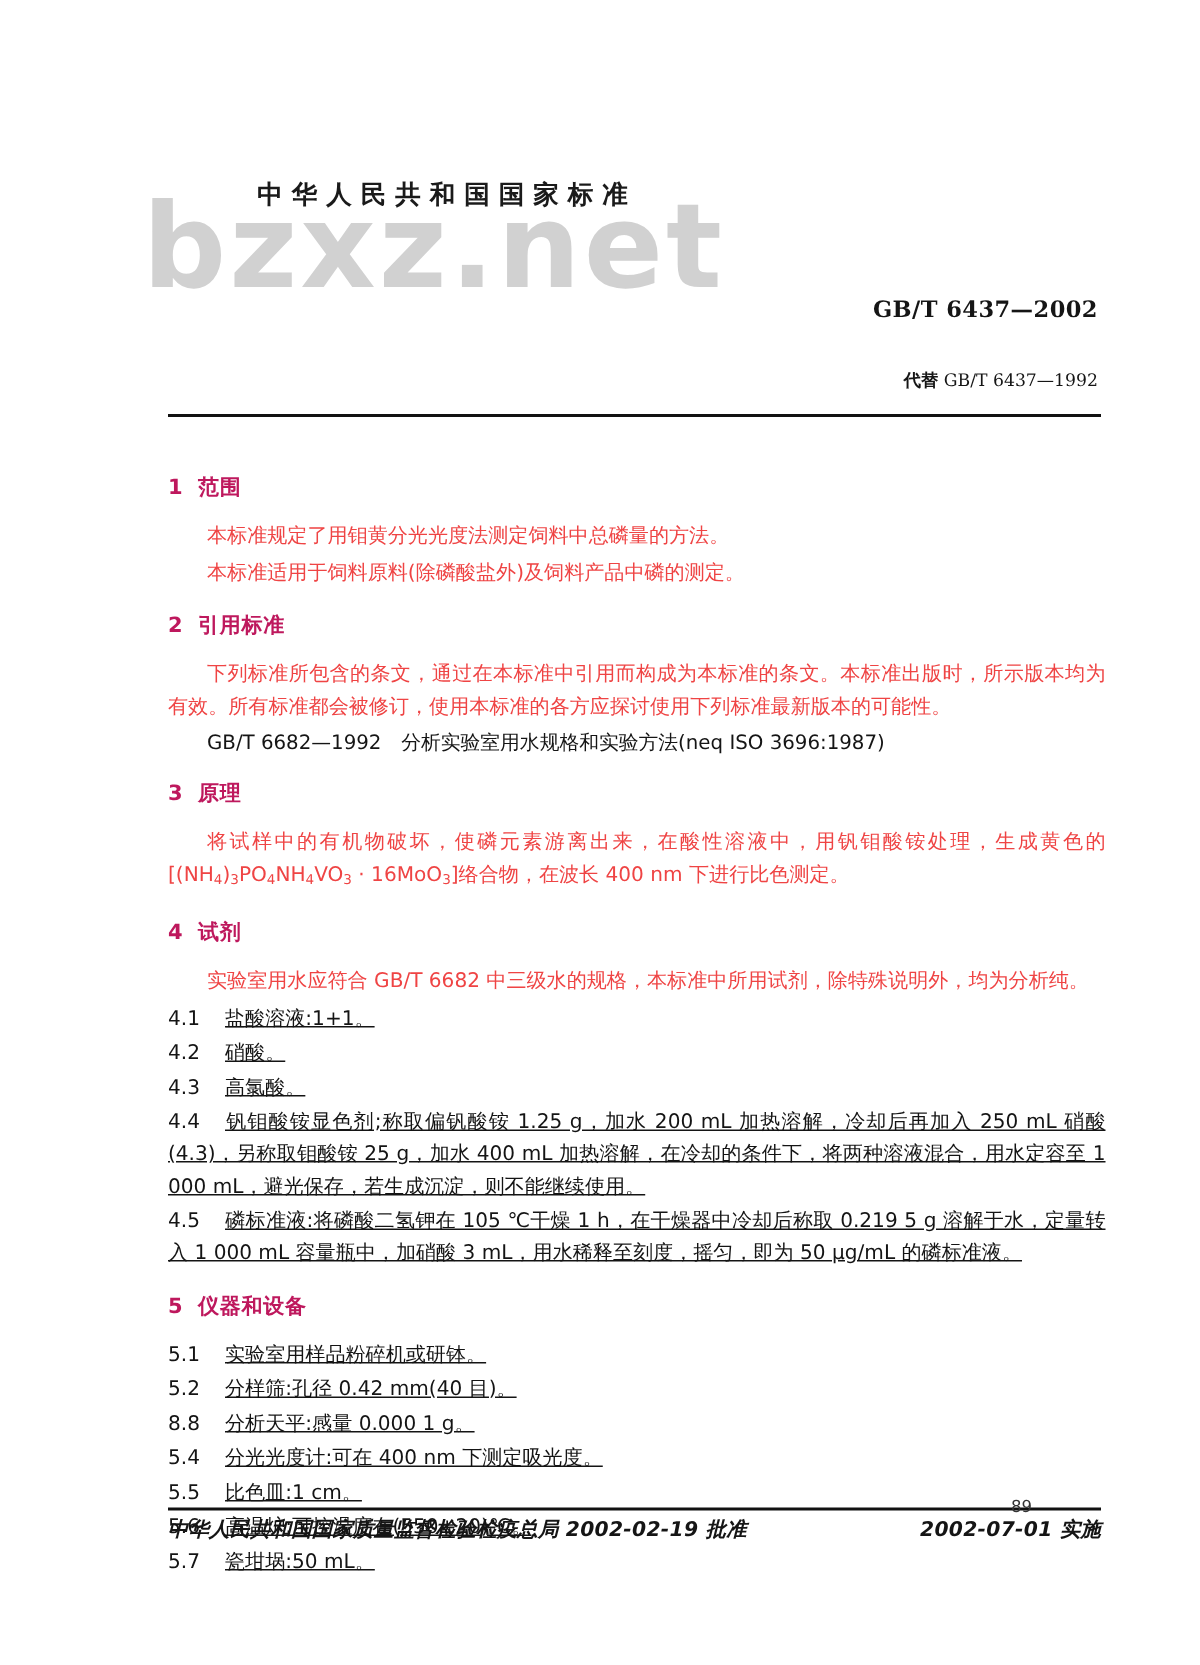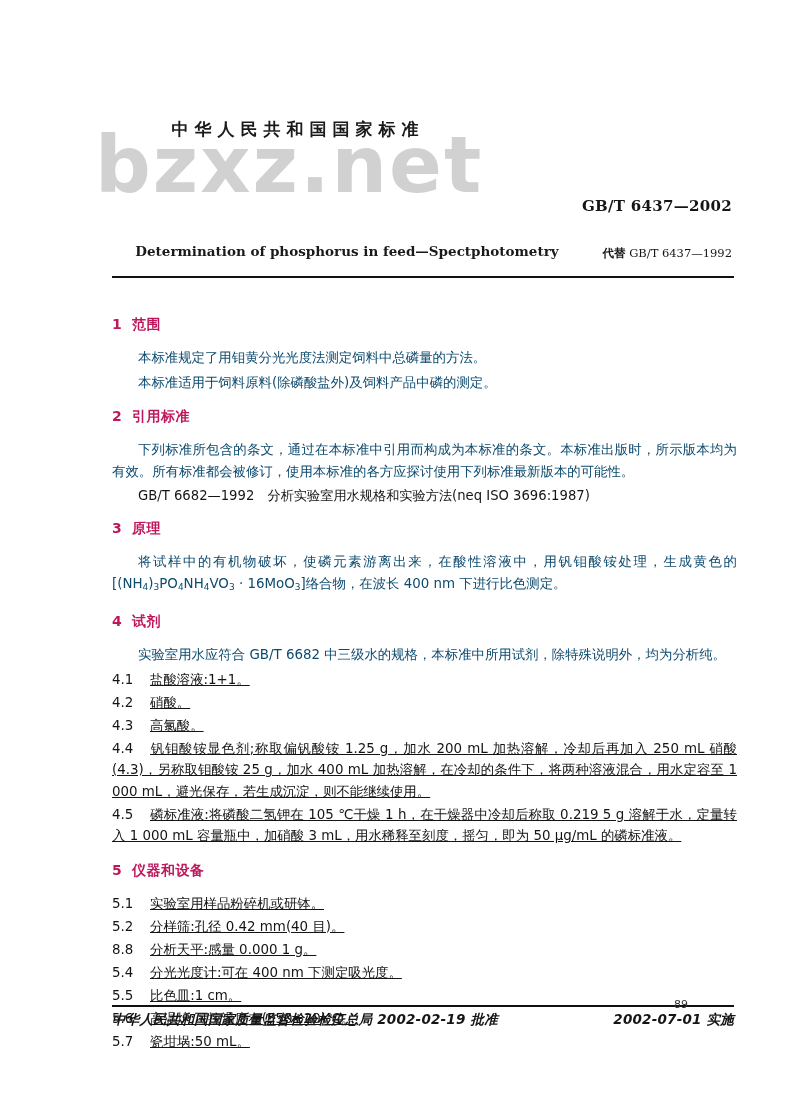--- a/index.html
+++ b/index.html
@@ -152,21 +152,21 @@
   .sec-head .num {
     display: inline-block;
     min-width: 20px;
     font-family: "DejaVu Sans", "Liberation Sans", sans-serif;
   }
 
   .para {
     font-size: 13.4px;
     line-height: 21.5px;
     margin: 0 0 3px 0;
-    color: #0c4a6e;
+    color: #ef4444;
     text-align: justify;
   }
   .para.indent { text-indent: 26px; }
   .gap-after { margin-bottom: 15px; }
   .gap-before { margin-top: 15px; }
 
   .ref-line {
     font-size: 13.2px;
     line-height: 21px;
     margin: 1px 0 14px 26px;
@@ -244,21 +244,20 @@
   <div class="watermark">bzxz.net</div>
 
   <div class="header">
     <div class="nat-std">中华人民共和国国家标准</div>
 
     <div class="title-row">
       <div class="std-no">GB/T 6437—2002</div>
     </div>
 
     <div class="subtitle-row">
-      <div class="en-title">Determination of phosphorus in feed—Spectphotometry</div>
       <div class="replaces">
         <span class="rep-lbl">代替</span>
         <span class="rep-val">GB/T 6437—1992</span>
       </div>
     </div>
   </div>
 
   <div class="rule-top"></div>
 
   <div class="body">

